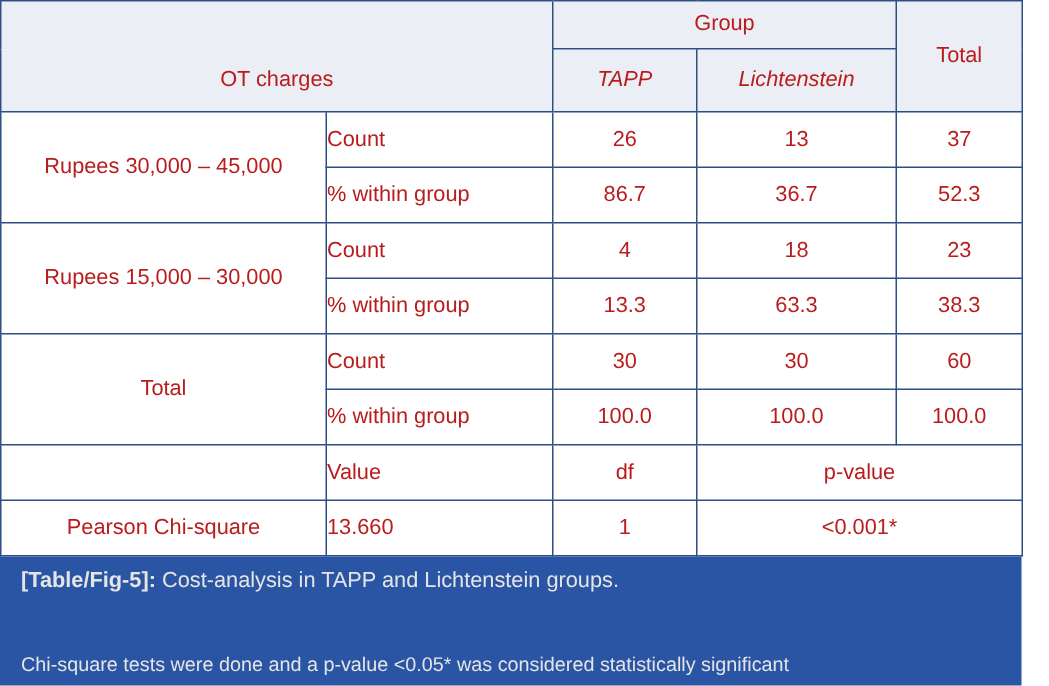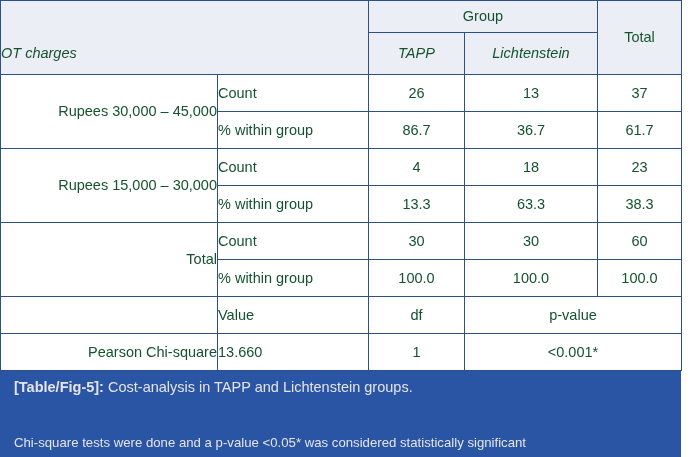--- a/index.html
+++ b/index.html
@@ -37,21 +37,21 @@
   table.stat-table col.c-measure { width: 151px; }
   table.stat-table col.c-tapp    { width: 96px;  }
   table.stat-table col.c-lich    { width: 133px; }
   table.stat-table col.c-total   { width: 84px;  }
 
   table.stat-table td,
   table.stat-table th {
     border: 1px solid #2b4f86;
     padding: 0;
     font-weight: normal;
-    color: #14532d;
+    color: #b91c1c;
     font-size: 14.5px;
     line-height: 1.15;
     vertical-align: middle;
   }
 
   
   .hdr {
     background: #eceef5;
     color: #2b4f86;
     font-size: 15px;
@@ -61,39 +61,38 @@
     height: 31px;
     padding: 0 4px;
   }
   .hdr-blank {
     border-bottom: none !important;
     border-right: none !important;
   }
   .hdr-otcharges {
     border-top: none !important;
     border-right: none !important;
-    text-align: left;
+    text-align: center;
     padding: 0 0 0 16px;
     height: 41px;
-    font-style: italic;
   }
   .hdr-sub {
     text-align: center;
     height: 41px;
     padding: 0 3px;
     font-style: italic;
   }
   .hdr-total {
     text-align: center;
     padding: 0 3px;
   }
 
   
   .lbl {
-    text-align: right;
+    text-align: center;
     padding: 0 6px 0 14px;
     font-size: 14.5px;
     line-height: 1.3;
   }
   .meas {
     text-align: left;
     padding: 0 6px 0 12px;
     height: 36px;
   }
   .num {
@@ -135,21 +134,21 @@
         <td class="lbl" rowspan="2">Rupees 30,000 – 45,000</td>
         <td class="meas">Count</td>
         <td class="num">26</td>
         <td class="num">13</td>
         <td class="num">37</td>
       </tr>
       <tr>
         <td class="meas">% within group</td>
         <td class="num">86.7</td>
         <td class="num">36.7</td>
-        <td class="num">61.7</td>
+        <td class="num">52.3</td>
       </tr>
 
       <tr>
         <td class="lbl" rowspan="2">Rupees 15,000 – 30,000</td>
         <td class="meas">Count</td>
         <td class="num">4</td>
         <td class="num">18</td>
         <td class="num">23</td>
       </tr>
       <tr>

